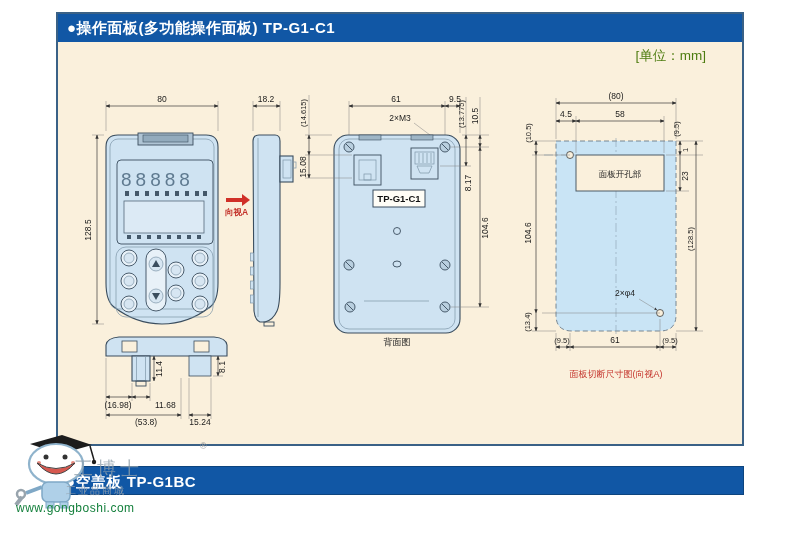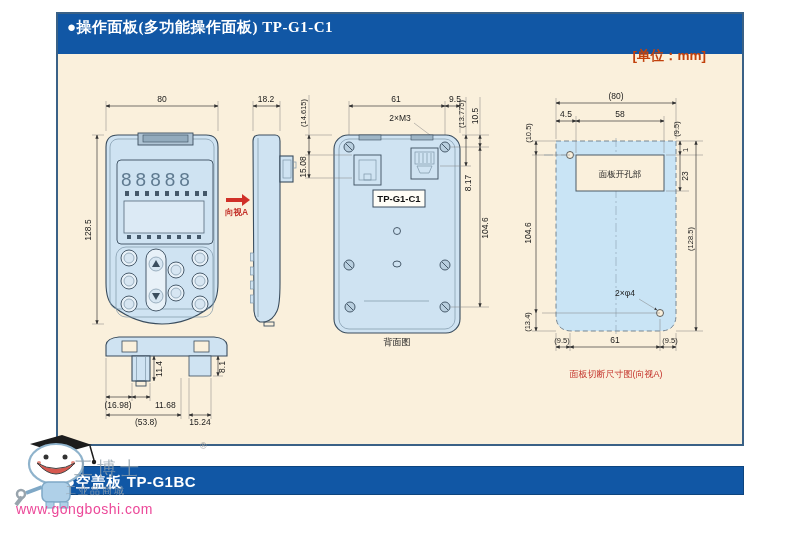--- a/index.html
+++ b/index.html
@@ -2,37 +2,37 @@
 <html><head>
 <meta charset="utf-8">
 <style>
   html,body{margin:0;padding:0}
   body{width:790px;height:533px;background:#ffffff;position:relative;overflow:hidden;
        font-family:"Liberation Sans",sans-serif;}
   .main-box{position:absolute;left:56px;top:12px;width:688px;height:434px;
             background:#FAF0DC;border:2px solid #3A6186;box-sizing:border-box;}
   .bar{background:#1157A5;color:#ffffff;font-weight:bold;font-size:15px;
        padding-left:9px;letter-spacing:.5px;white-space:nowrap;}
-  .header-bar{height:40px;line-height:27px;font-family:Liberation Serif, serif;}
+  .header-bar{height:28px;line-height:27px;}
   .footer-bar{position:absolute;left:56px;top:466px;width:688px;height:29px;line-height:29px;
               box-sizing:border-box;border:1px solid #0d447e;z-index:2;}
-  .unit-label{position:absolute;top:33px;right:36px;font-weight:bold;font-size:13.5px;color:#c2410c;}
+  .unit-label{position:absolute;top:33px;right:36px;font-weight:normal;font-size:13.5px;color:#4d7c0f;}
   svg.drawing{position:absolute;left:1px;top:29px;}
   svg text{font-family:"Liberation Sans",sans-serif;}
   .dim{font-size:8.5px;fill:#1c1c1c}
   .dims{font-size:7.5px;fill:#1c1c1c}
   .cap{font-size:9px;fill:#222}
   .red{fill:#C4342C}
   .dl{stroke:#3a3a3a;stroke-width:.7;fill:none}
   .ext{stroke:#808080;stroke-width:.5;fill:none}
   .body-fill{fill:#CFE3F2;stroke:#3a4d5e;stroke-width:1.1}
   .thin{stroke:#7d95a8;stroke-width:.7;fill:none}
   .dark{stroke:#3a4d5e;fill:none;stroke-width:.9}
   .mascot{position:absolute;left:2px;top:430px;z-index:3;}
-  .site{position:absolute;left:16px;top:501px;font-size:14px;color:#ec4899;letter-spacing:.5px;z-index:3;}
+  .site{position:absolute;left:16px;top:501px;font-size:12px;color:#15803d;letter-spacing:.5px;z-index:3;}
   .brand{position:absolute;left:74px;top:456px;font-size:19px;color:#90a0ac;opacity:.75;
          font-weight:normal;letter-spacing:4px;z-index:3;}
   .brand-sub{position:absolute;left:66px;top:484px;font-size:10px;color:#95a2ad;opacity:.85;
              letter-spacing:2px;z-index:3;}
   .reg{position:absolute;left:200px;top:441px;font-size:9px;color:#9a9a9a;z-index:3;}
 </style>
 </head>
 <body>
 
 <div class="main-box">

